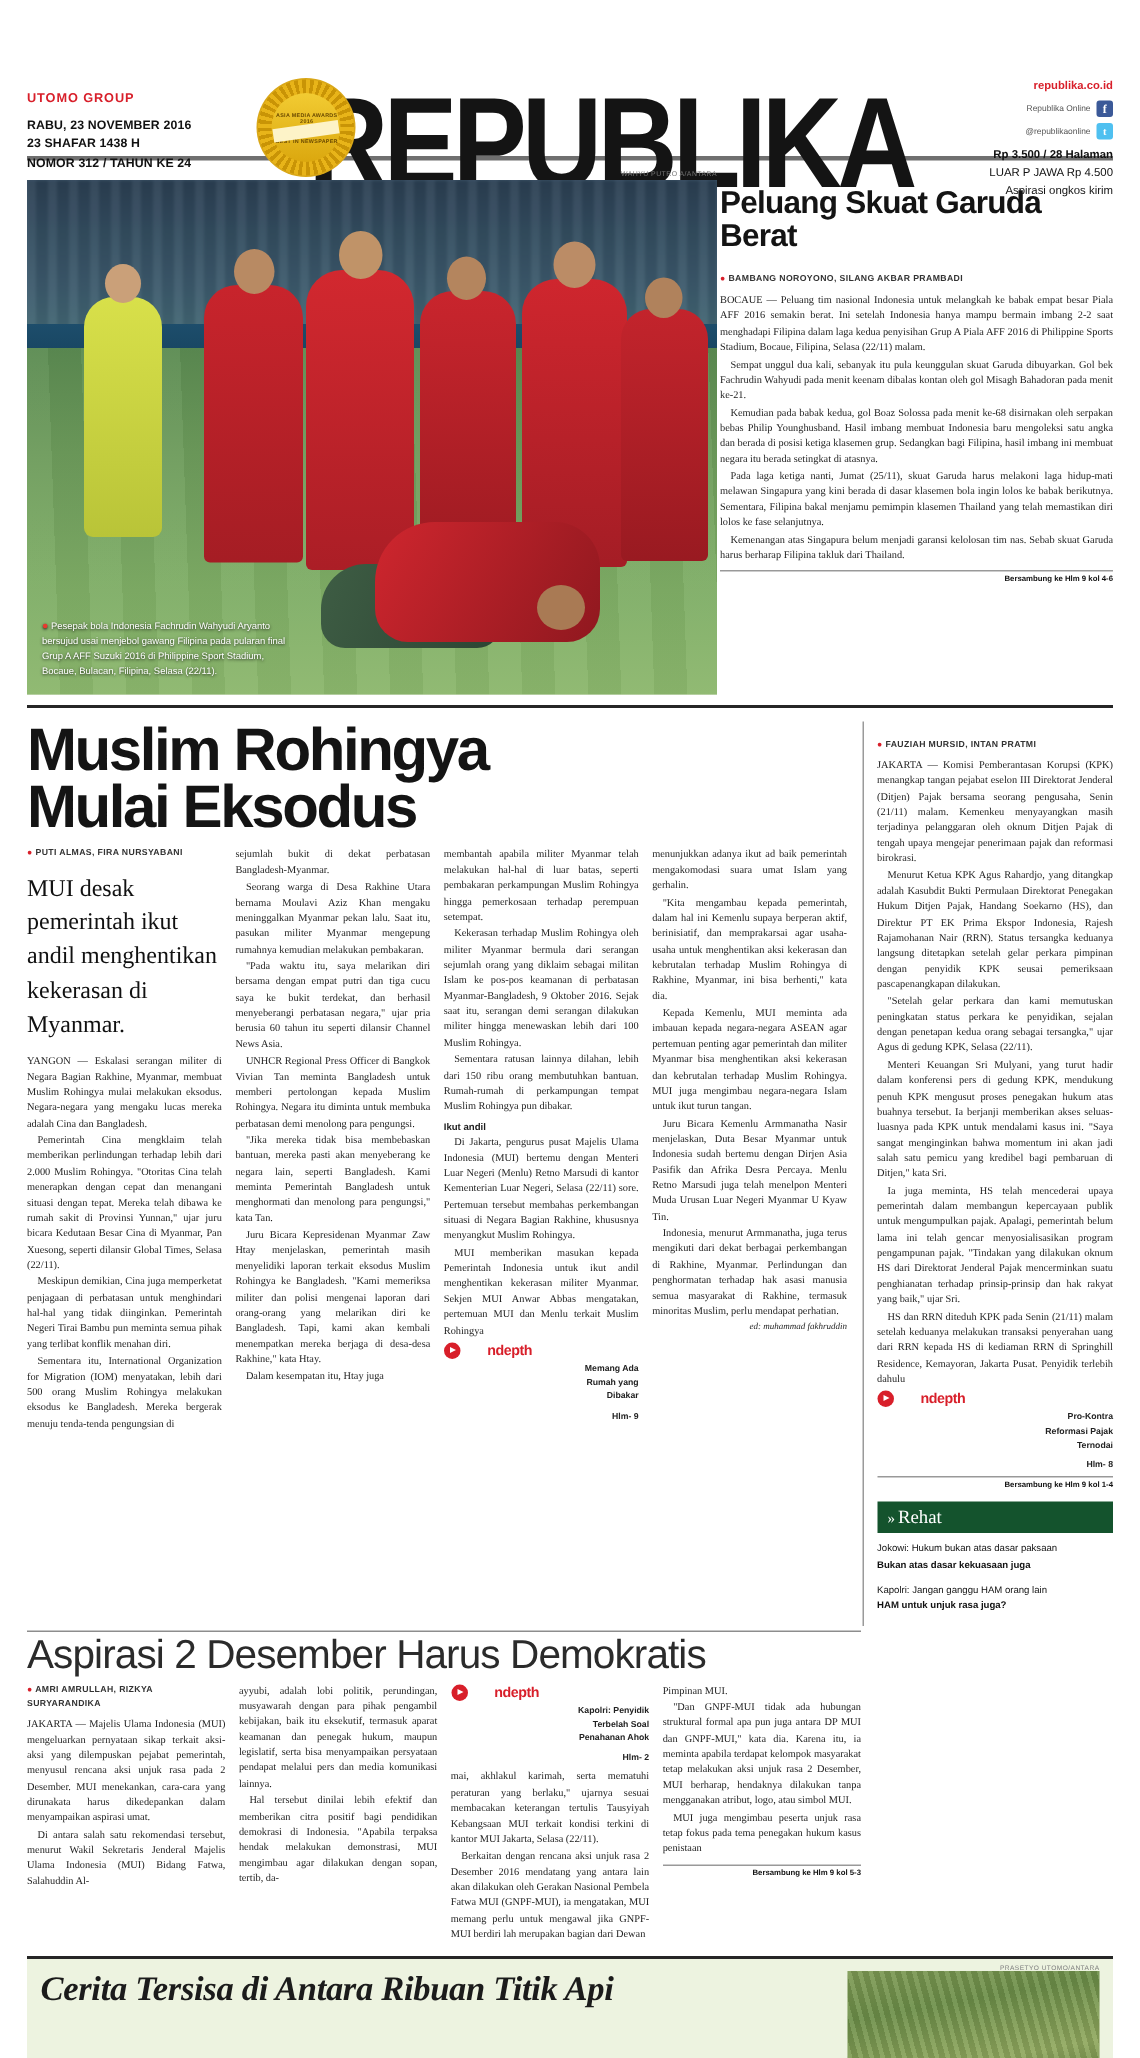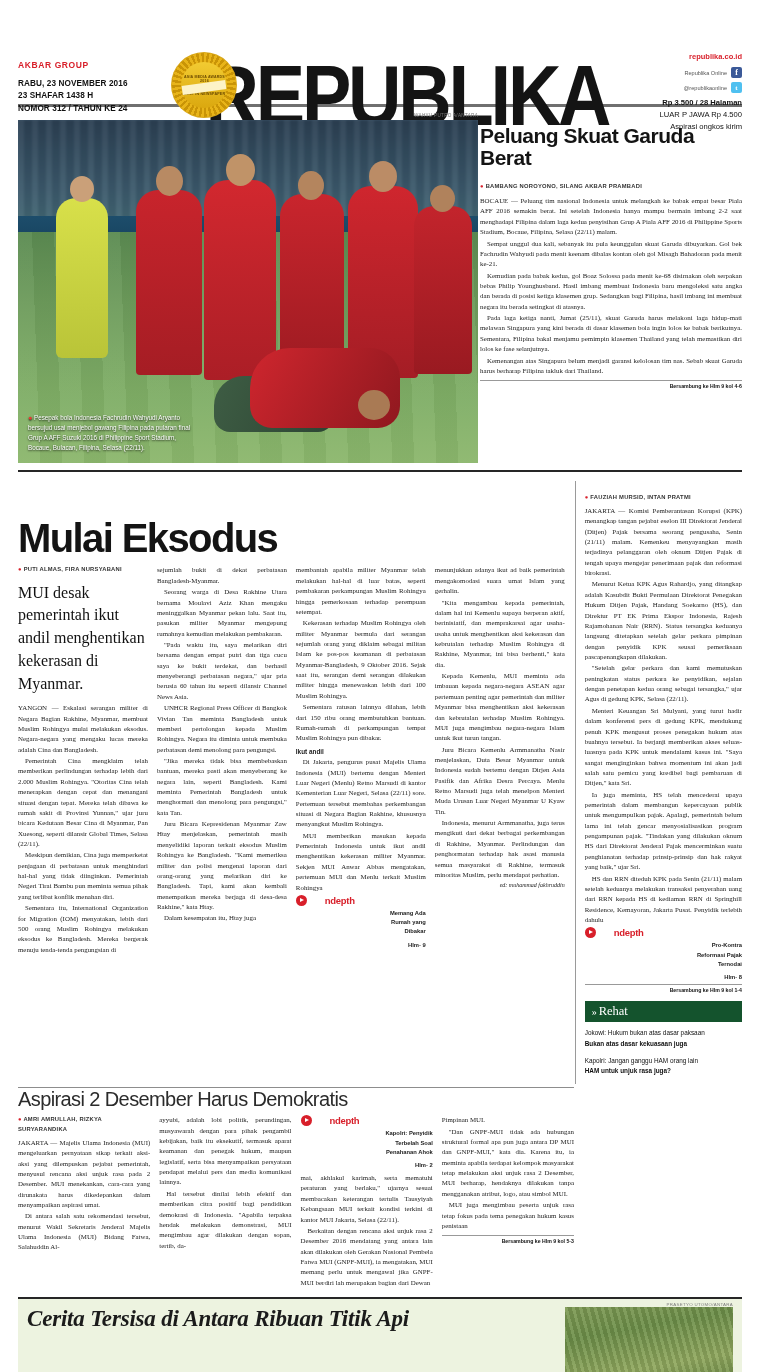--- a/index.html
+++ b/index.html
@@ -110,21 +110,21 @@
   .nd-play { width:11px; height:11px; border-radius:50%; background:#d81f2a; position:relative; flex:none; }
   .nd-play::after { content:""; position:absolute; left:4px; top:3px; border-left:4.5px solid #fff; border-top:2.5px solid transparent; border-bottom:2.5px solid transparent; }
   .nd-word { font-family:"Liberation Sans", sans-serif; font-size:9.5px; font-weight:bold; color:#d81f2a; letter-spacing:-.3px; }
   .nd-lines { font-family:"Liberation Sans", sans-serif; font-size:5.8px; font-weight:bold; text-align:right; line-height:1.6; color:#222; }
   .nd-hlm { font-family:"Liberation Sans", sans-serif; font-size:5.8px; font-weight:bold; text-align:right; margin-top:5px; color:#222; }
 
   
   h3.menkeu { font-family:"Liberation Sans", sans-serif; font-weight:normal; font-size:17.5px; line-height:1.14; letter-spacing:-.5px; color:#3a3a3a; }
 
   
-  h2.med { font-family:"Liberation Sans", sans-serif; font-weight:normal; font-size:20px; line-height:1.05; letter-spacing:-.6px; color:#2b2b2b; margin-top:2px; }
+  h2.med { font-family:"Liberation Sans", sans-serif; font-weight:normal; font-size:27px; line-height:1.05; letter-spacing:-.6px; color:#2b2b2b; margin-top:2px; }
 
   
   .rehat-bar { background:#14532d; color:#fff; font-family:"Liberation Serif", serif; font-size:12.5px; padding:3px 7px; }
   .rehat-bar .chev { font-size:10px; margin-right:2px; }
   .rehat-body { font-family:"Liberation Sans", sans-serif; font-size:6.4px; line-height:1.62; color:#111; padding-top:6px; }
   .rehat-body p { margin-bottom:7px; }
   .rehat-body .b { font-weight:bold; }
 
   
   .feature { margin-top:8px; background:#edf3e0; border-top:2px solid #262626; padding:8px 9px 10px; display:flex; gap:10px; position:relative; }
@@ -135,21 +135,21 @@
   .feat-photo { width:168px; height:138px; background: linear-gradient(170deg,#7e9a54 0%,#6d8f49 20%,#90a85e 45%,#5f7f3e 70%,#86a057 100%); position:relative; overflow:hidden; }
   .feat-photo::after { content:""; position:absolute; inset:0; background: repeating-linear-gradient(75deg, rgba(255,255,255,.08) 0 3px, rgba(0,0,0,.09) 3px 7px); }
 </style>
 </head>
 <body>
 
 <div class="page">
 
   <div class="masthead">
     <div class="mh-left">
-      <div class="mh-group">AKBAR GROUP</div>
+      <div class="mh-group">UTOMO GROUP</div>
       <div class="mh-date">
         <div>RABU, 23 NOVEMBER 2016</div>
         <div>23 SHAFAR 1438 H</div>
         <div>NOMOR 312 / TAHUN KE 24</div>
       </div>
     </div>
     <div class="mh-center">
       <div class="seal">
         <div class="seal-inner">
           <div class="seal-t">ASIA MEDIA AWARDS 2016</div>
@@ -233,21 +233,21 @@
       <div class="jump">Bersambung ke Hlm 9 kol 4-6</div>
     </div>
   </div>
 
   <div class="rule-black"></div>
 
   <div class="mainsec">
 
     <div class="main-left">
       <h2 class="big">
-        <br>
+        <span>Muslim Rohingya</span><br>
         <span>Mulai Eksodus</span>
       </h2>
 
       <div class="cols3">
         <div class="col">
           <div class="byline" style="margin-top:0">
             <span class="dot">●</span>
             <span>PUTI ALMAS, FIRA NURSYABANI</span>
           </div>
           <div class="standfirst">MUI desak pemerintah ikut andil menghentikan kekerasan di Myanmar.</div>

